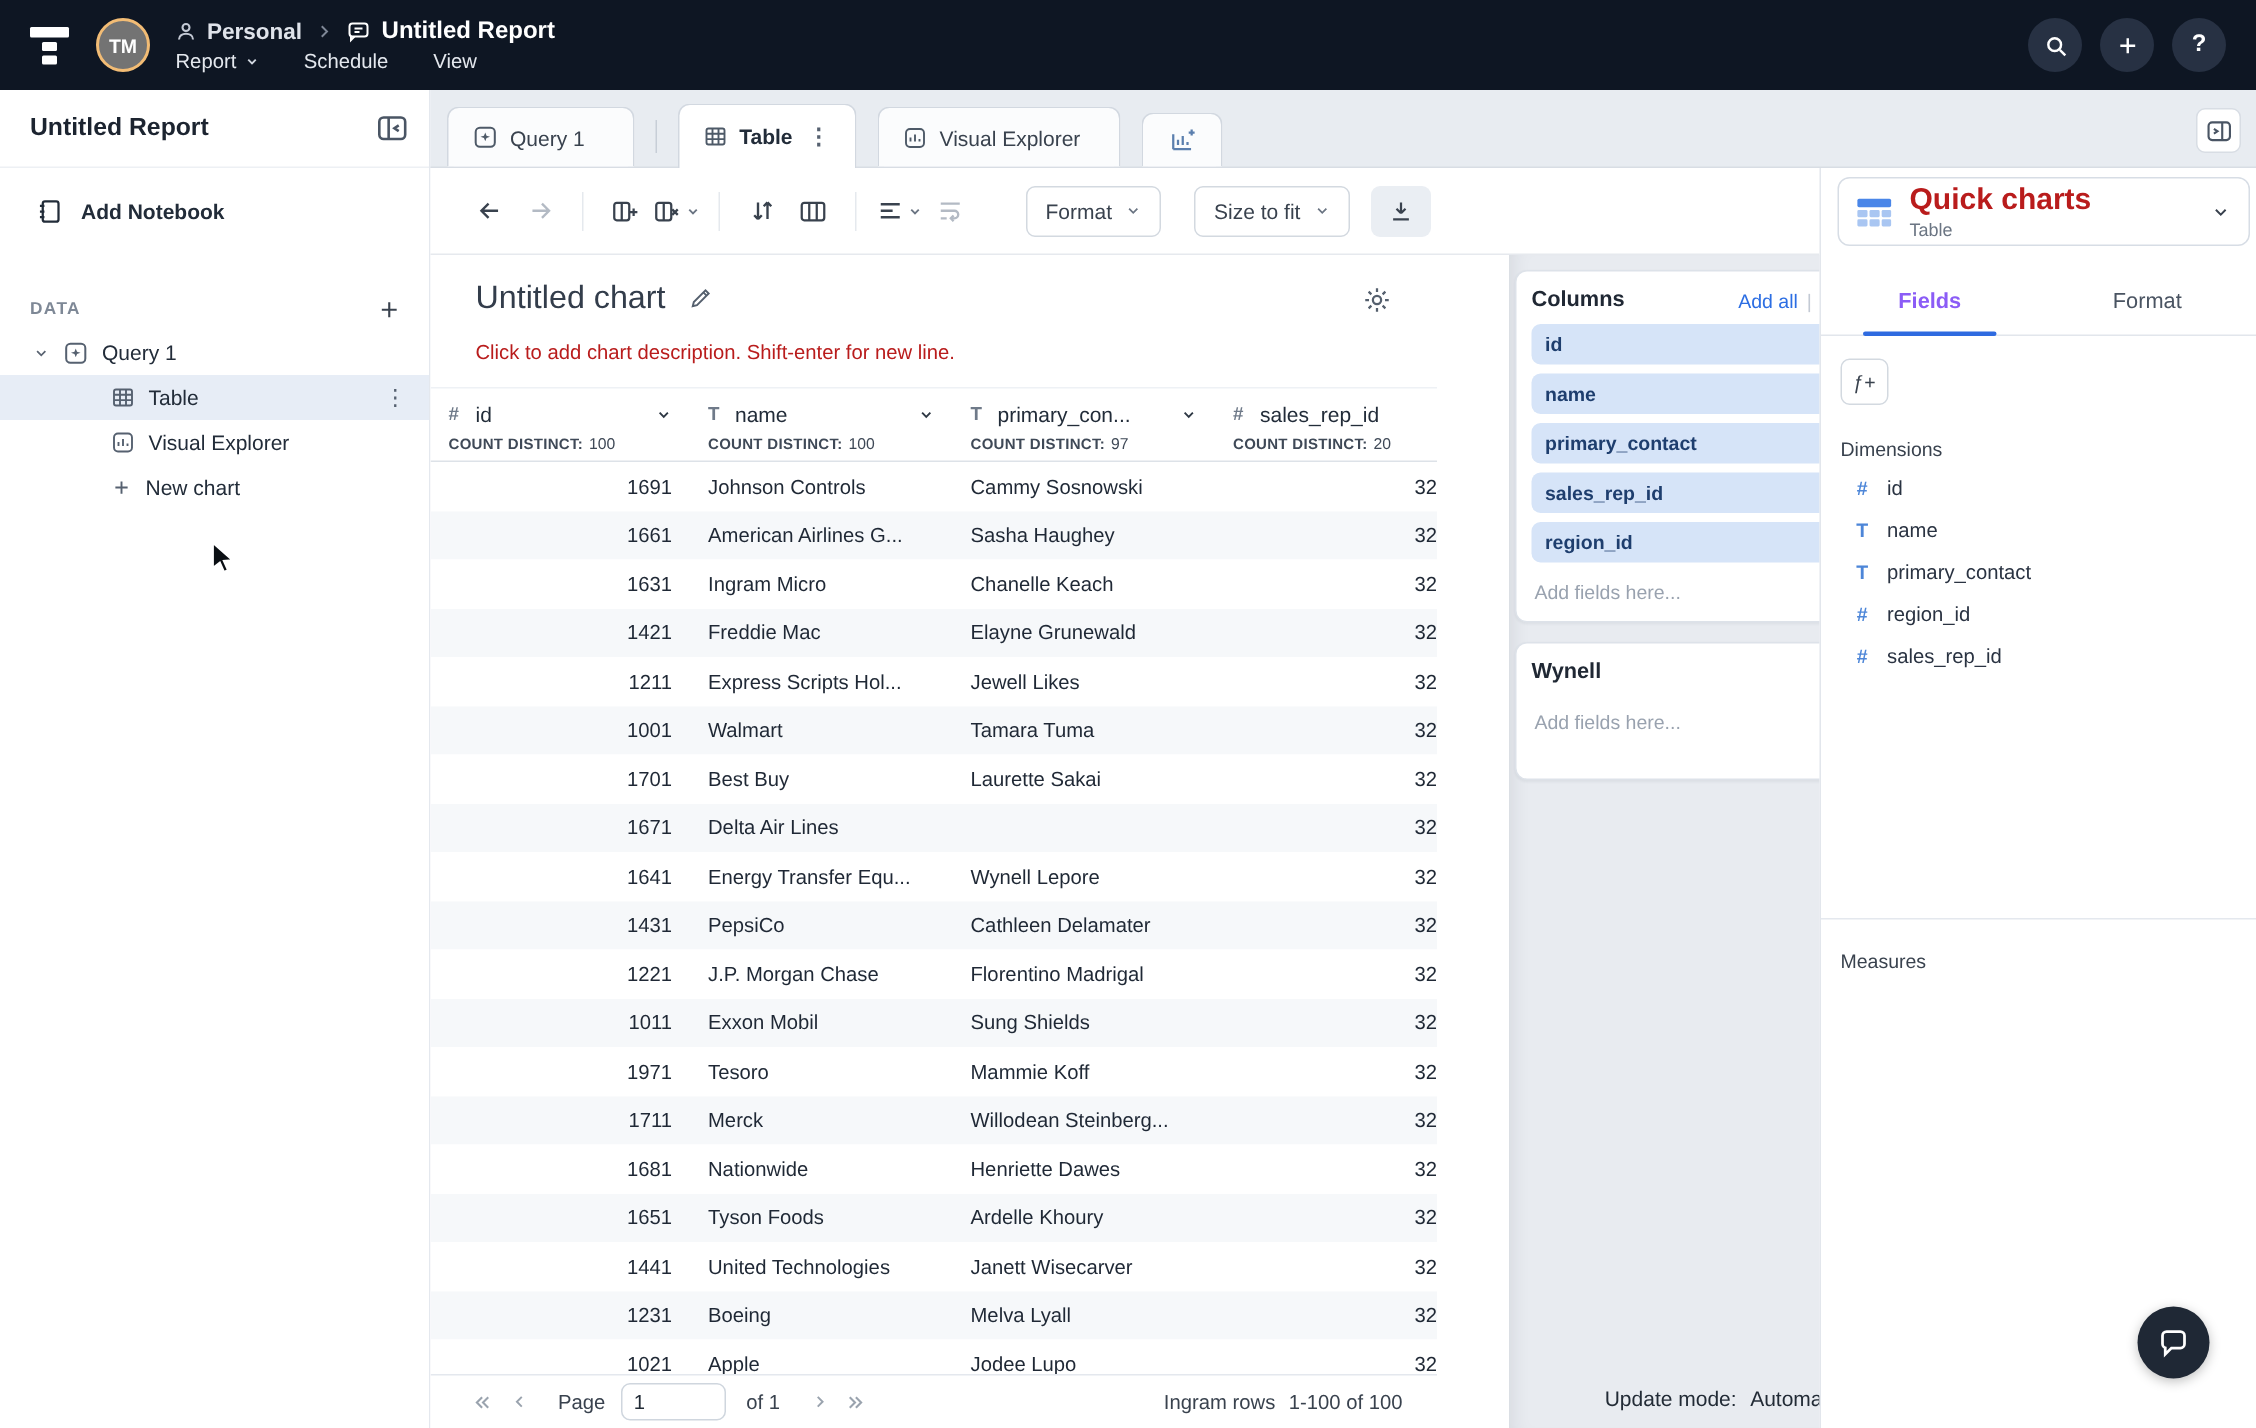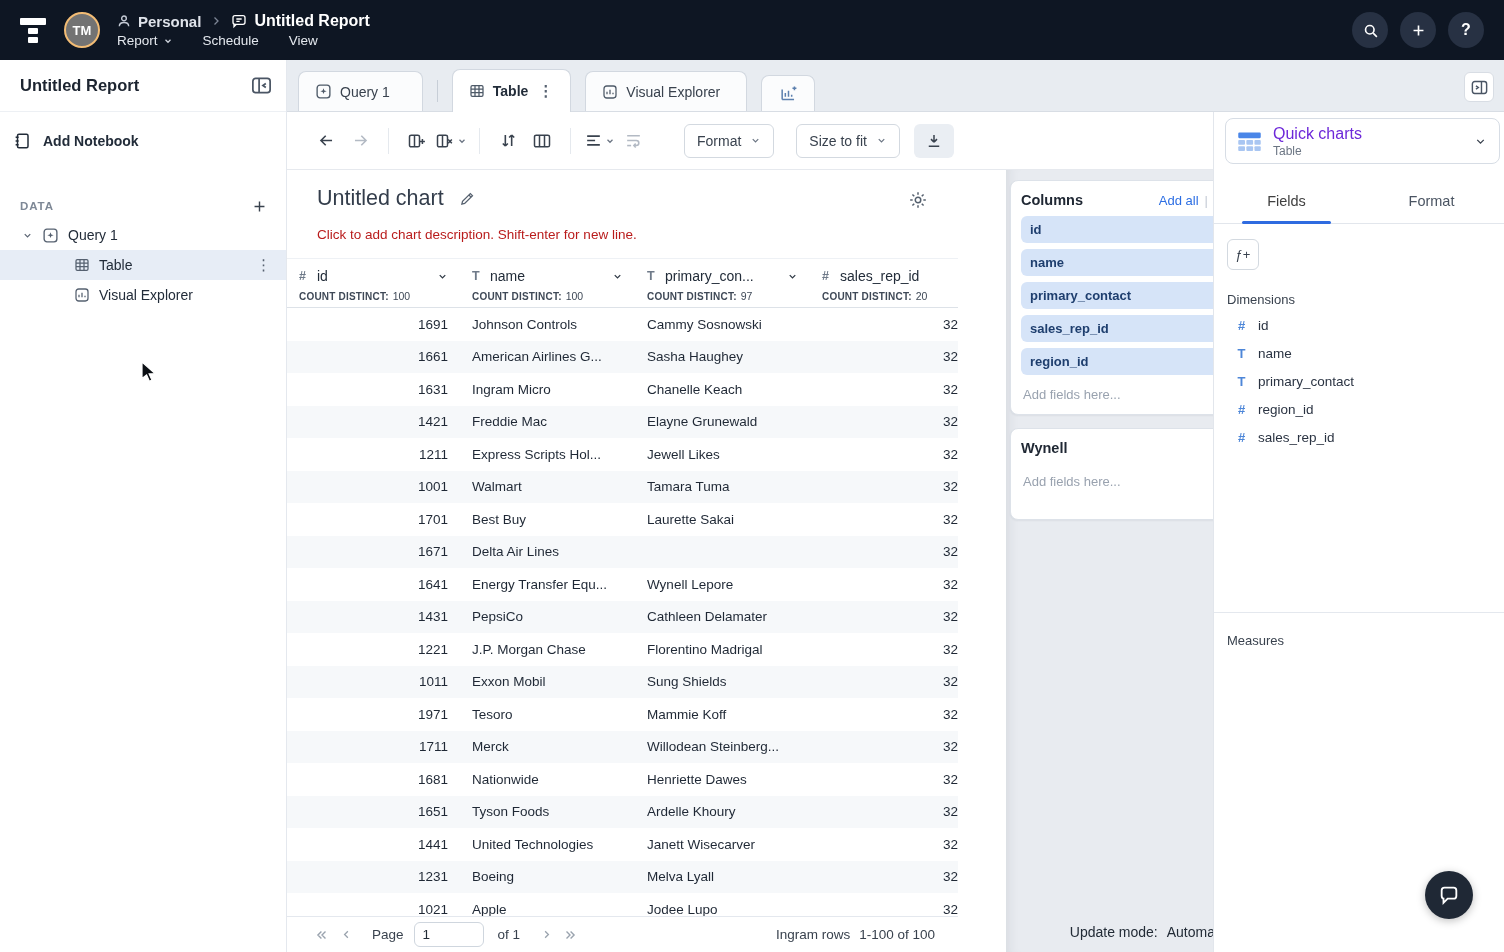--- a/index.html
+++ b/index.html
@@ -17,21 +17,21 @@
   .rt{font-size:16px;font-weight:bold;color:#fff}
   .tb-row2{display:flex;align-items:center;gap:30px;font-size:13.5px;color:#e4e8ee}
   .menu{display:inline-flex;align-items:center;gap:5px;cursor:pointer}
   .tb-right{margin-left:auto;margin-right:20px;display:flex;gap:12px}
   .circle-btn{width:36px;height:36px;border-radius:50%;background:#273143;display:flex;align-items:center;justify-content:center;font-size:16px;font-weight:bold;color:#fff;cursor:pointer}
 
   
   .sidebar{position:absolute;top:60px;left:0;width:287px;bottom:0;background:#fff;border-right:1px solid #e4e8ee}
   .sb-header{height:52px;display:flex;align-items:center;justify-content:space-between;padding:0 13px 0 20px;border-bottom:1px solid #edf0f4}
   .sb-title{font-size:16.5px;font-weight:bold;color:#1c2430}
-  .sb-addnb{margin-top:14px;height:30px;display:flex;align-items:center;gap:12px;padding-left:13px;font-size:14px;font-weight:bold;color:#222c39;cursor:pointer}
+  .sb-addnb{margin-top:14px;height:30px;display:flex;align-items:center;gap:12px;padding-left:24px;font-size:14px;font-weight:bold;color:#222c39;cursor:pointer}
   .sb-data{margin-top:42px;height:16px;display:flex;align-items:center;justify-content:space-between;padding:0 18px 0 20px}
   .sb-data-label{font-size:11.5px;font-weight:bold;letter-spacing:.08em;color:#7e8896}
   .sb-tree{margin-top:6px}
   .tree-row{height:30px;display:flex;align-items:center;gap:9px;font-size:14px;color:#222c39;cursor:pointer}
   .tree-row.query{padding-left:22px}
   .tree-row.child{padding-left:74px}
   .tree-row.selected{background:#e7edf6}
   .tree-ic{color:#566170}
   .kebab{margin-left:auto;margin-right:14px;color:#566170;font-size:15px;letter-spacing:1px}
   .cursor{position:absolute;left:140px;top:300px;z-index:50;pointer-events:none}
@@ -95,26 +95,26 @@
   .pill-list{margin-top:8px}
   .pill .mini-chev{margin-left:auto;color:#1e3e6e}
   .placeholder{margin-top:12px;padding-left:2px;font-size:13px;color:#99a2af}
   .update-row{position:absolute;right:16px;bottom:12px;display:flex;align-items:center;gap:9px;font-size:14px;color:#222b36}
   .update-value{display:flex;align-items:center;gap:5px;cursor:pointer}
 
   
   .rightpanel{position:absolute;top:112px;right:0;width:291px;bottom:0;background:#fff;border-left:1px solid #e2e6ec}
   .qc-card{margin:6px 4px 0 11px;height:46px;border:1px solid #d7dde5;border-radius:8px;display:flex;align-items:center;gap:10px;padding:0 12px 0 10px;cursor:pointer}
   .qc-text{display:flex;flex-direction:column;gap:1px}
-  .qc-title{font-size:16px;font-weight:normal;color:#6d28d9}
+  .qc-title{font-size:20px;font-weight:bold;color:#b91c1c}
   .qc-sub{font-size:12px;color:#6b7583}
   .qc-chev{margin-left:auto;color:#39424e}
   .fp-tabs{margin-top:14px;height:46px;display:flex;border-bottom:1px solid #e2e6ec}
   .fp-tab{flex:1;display:flex;align-items:center;justify-content:center;font-size:14.5px;color:#4a5462;cursor:pointer;position:relative}
-  .fp-tab.active{color:#404040;font-weight:normal}
+  .fp-tab.active{color:#8b5cf6;font-weight:bold}
   .fp-tab.active::after{content:"";position:absolute;left:28px;right:28px;bottom:-1px;height:3px;background:#2f6be0;border-radius:2px}
   .search-row{margin:15px 12px 0 13px;display:flex;gap:8px;align-items:center}
   .search-wrap{flex:1;position:relative}
   .search-input{width:100%;height:32px;border:1px solid #d3d9e0;border-radius:8px;padding:0 32px 0 10px;font-size:13.5px;font-family:"Liberation Sans",sans-serif;color:#222b36}
   .search-input::placeholder{color:#99a2b0}
   .search-ic{position:absolute;right:9px;top:8px;color:#5b6572}
   .fx-btn{width:32px;height:31px;border:1px solid #d3d9e0;border-radius:6px;display:flex;align-items:center;justify-content:center;font-size:13px;color:#39424e;cursor:pointer;background:#fff}
   .section-label{margin:22px 0 4px 13px;font-size:13px;color:#39424e}
   .dim-item{height:28px;display:flex;align-items:center;gap:10px;padding-left:21px;font-size:13.5px;color:#2a3342;cursor:pointer}
   .dim-icon{width:13px;text-align:center;font-size:13px;font-weight:bold;color:#4d86d8}
@@ -244,20 +244,28 @@
     </div>
     <div class="tree-row child">
       <span class="tree-ic">
           <svg width="16" height="16" viewBox="0 0 24 24" fill="none" stroke="currentColor" stroke-width="1.9">
             <rect x="3" y="3" width="18" height="18" rx="4"></rect>
             <path d="M7.5 15.5v-4M12 15.5v-7M16.5 15.5v-2.5"></path>
           </svg>
         </span>
       <span>Visual Explorer</span>
     </div>
+    <div class="tree-row child">
+      <span class="tree-ic">
+          <svg width="14" height="14" viewBox="0 0 24 24" fill="none" stroke="currentColor" stroke-width="2.2">
+            <path d="M12 5v14M5 12h14"></path>
+          </svg>
+        </span>
+      <span>New chart</span>
+    </div>
   </div>
   <div class="cursor">
     <svg width="19" height="25" viewBox="0 0 19 25">
         <path d="M2 2l0 16.5 4.6-3.6 2.8 6.3 2.5-1.1-2.8-6.2 5.9-.4z" fill="#0b0f14" stroke="#fff" stroke-width="1.2"></path>
       </svg>
   </div>
 </aside>
 
 <nav class="tabbar">
   <div class="tab">

